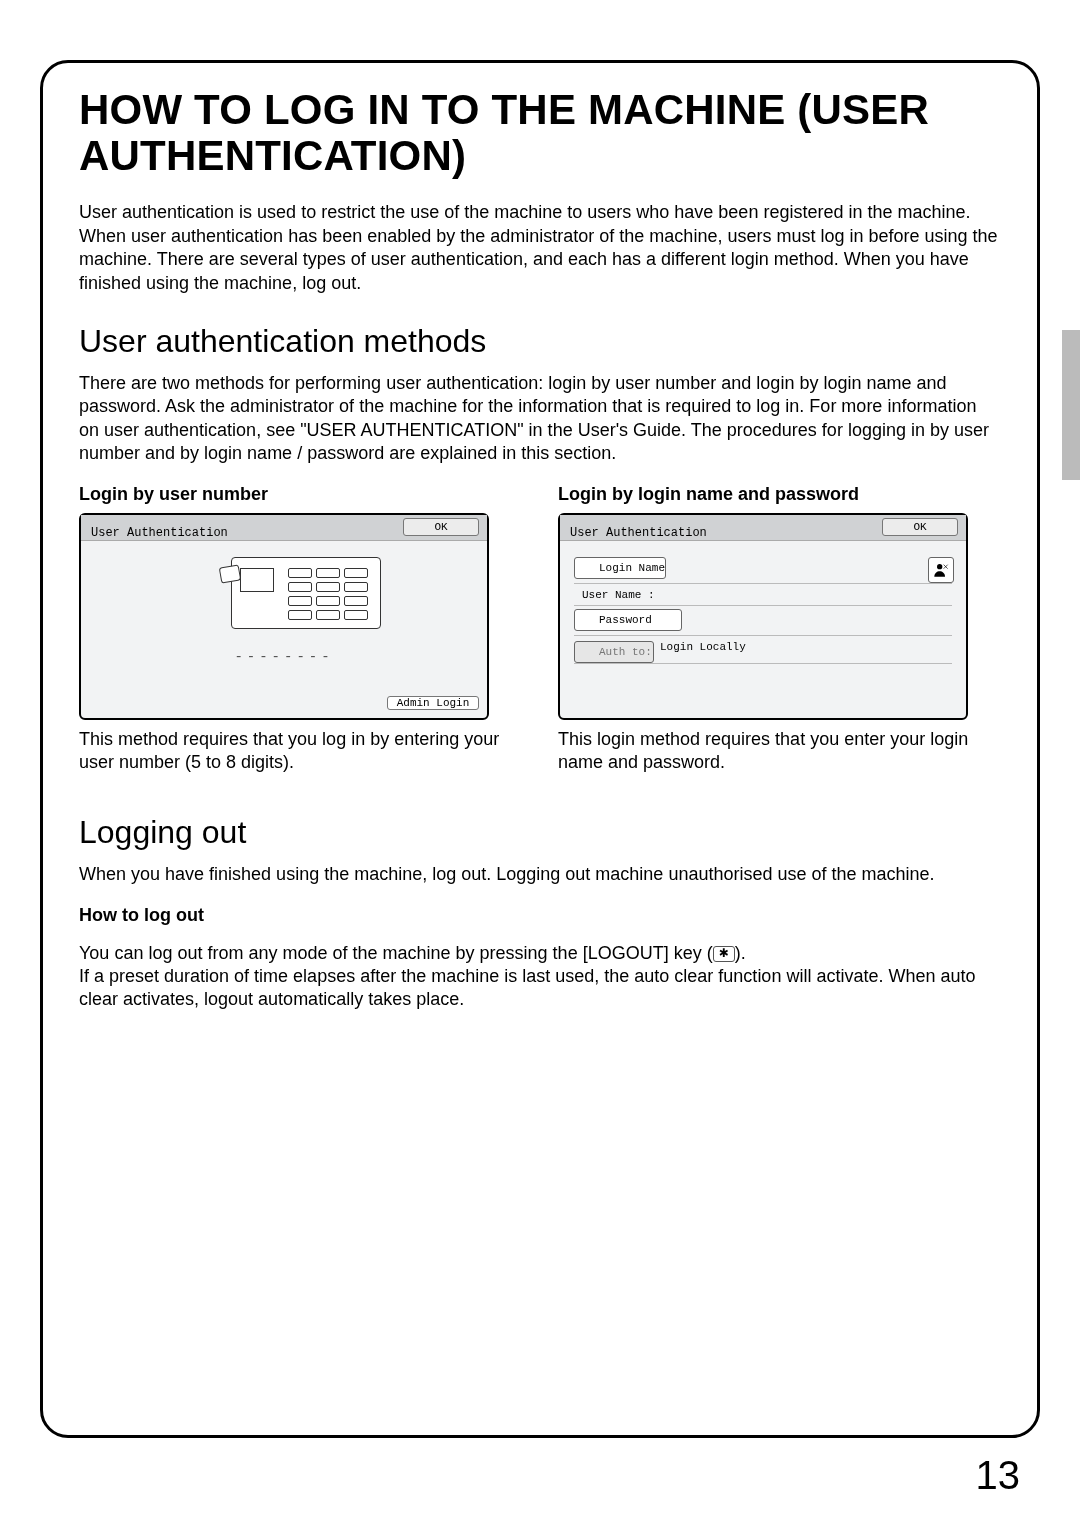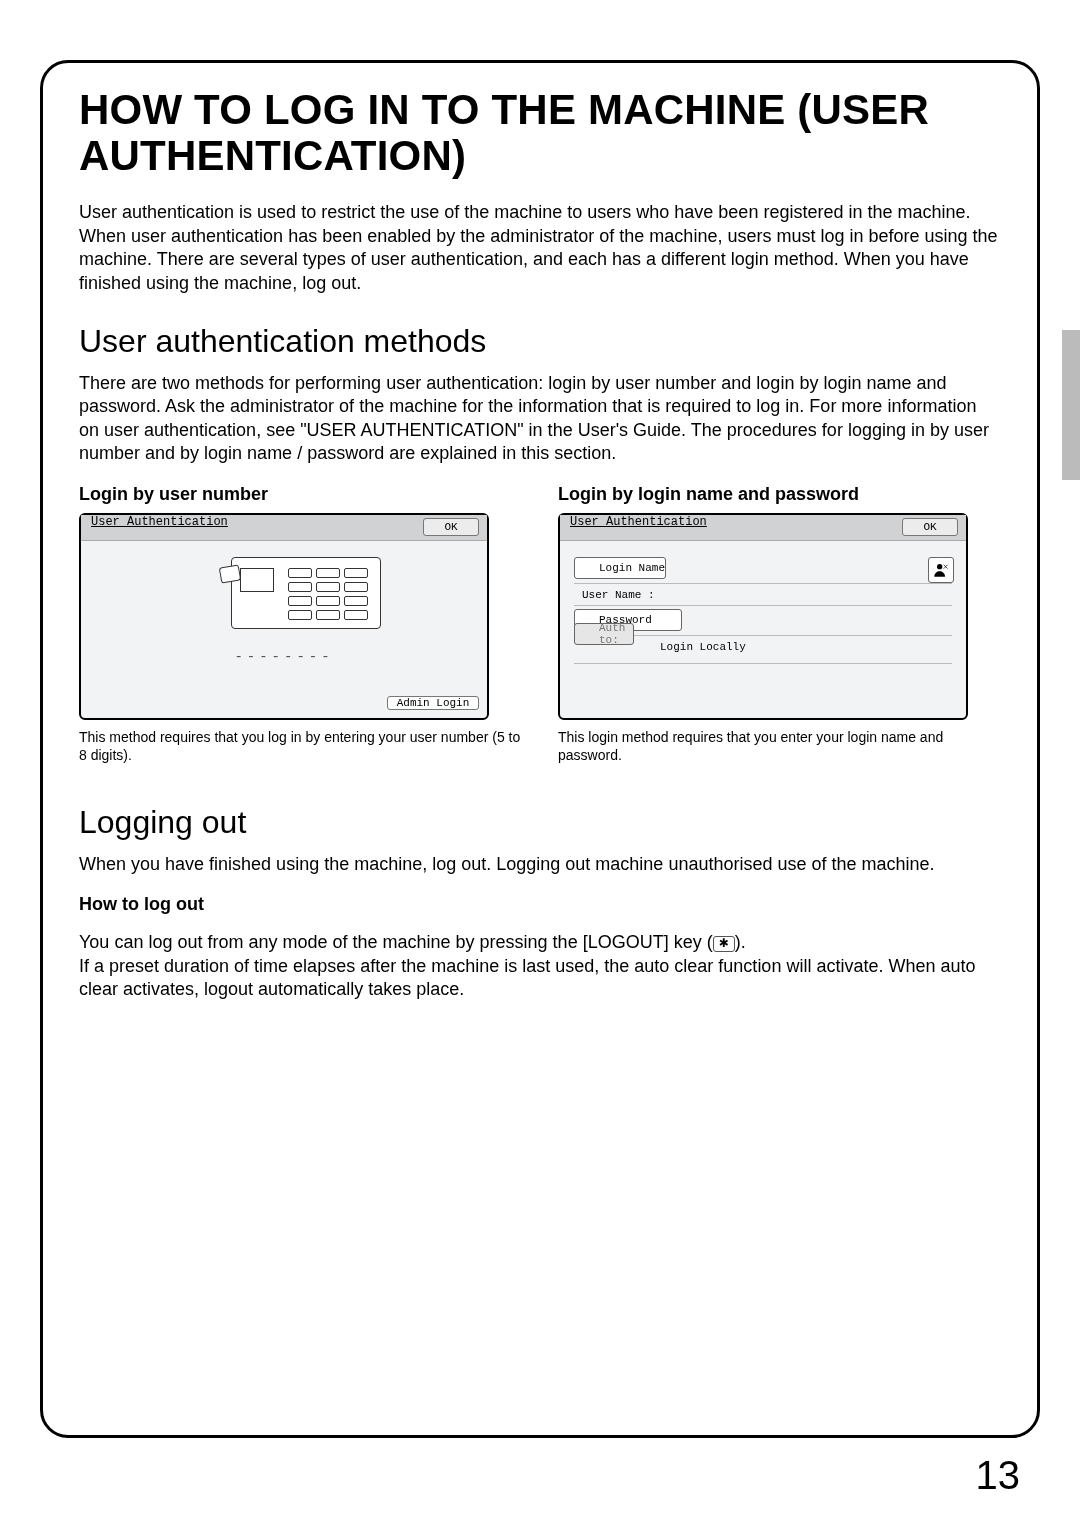--- a/index.html
+++ b/index.html
@@ -71,32 +71,31 @@
     border-radius: 6px;
     background: #f2f3f4;
     position: relative;
     margin-bottom: 8px;
   }
   .panel-header {
     height: 26px;
     background: #d0d2d4;
     border-bottom: 1px solid #aaa;
     display: flex;
-    align-items: flex-start;
+    align-items: flex-end;
     padding-left: 10px;
     font-family: "Courier New", monospace;
     font-size: 12px;
     position: relative;
-    text-decoration: underline;
   }
   .panel-header .ok-btn {
     position: absolute;
     right: 8px;
     top: 3px;
-    width: 56px;
+    width: 76px;
     height: 18px;
     border: 1px solid #777;
     border-radius: 3px;
     background: #ececec;
     font-family: "Courier New", monospace;
     font-size: 11px;
     display: flex;
     align-items: center;
     justify-content: center;
   }
@@ -188,21 +187,21 @@
   }
   .p2-login { top: 42px; width: 92px; }
   .p2-username-label {
     position: absolute;
     left: 22px; top: 74px;
     font-family: "Courier New", monospace;
     font-size: 11px;
   }
   .p2-password { top: 94px; width: 108px; }
   .p2-auth {
-    top: 108px; width: 60px;
+    top: 126px; width: 80px;
     background: #e6e6e6;
     color: #777;
   }
   .p2-auth-val {
     position: absolute;
     left: 100px; top: 126px;
     font-family: "Courier New", monospace;
     font-size: 11px;
   }
   .p2-usericon {
@@ -217,21 +216,21 @@
     justify-content: center;
   }
   .p2-usericon svg { width: 16px; height: 16px; }
   .p2-line {
     position: absolute;
     left: 14px; right: 14px;
     height: 1px;
     background: #bbb;
   }
   .caption {
-    font-size: 14px;
+    font-size: 18px;
     line-height: 1.3;
   }
   .subhead {
     font-size: 18px;
     font-weight: 700;
     margin-bottom: 16px;
   }
   .logout-body {
     font-size: 18px;
     line-height: 1.3;

